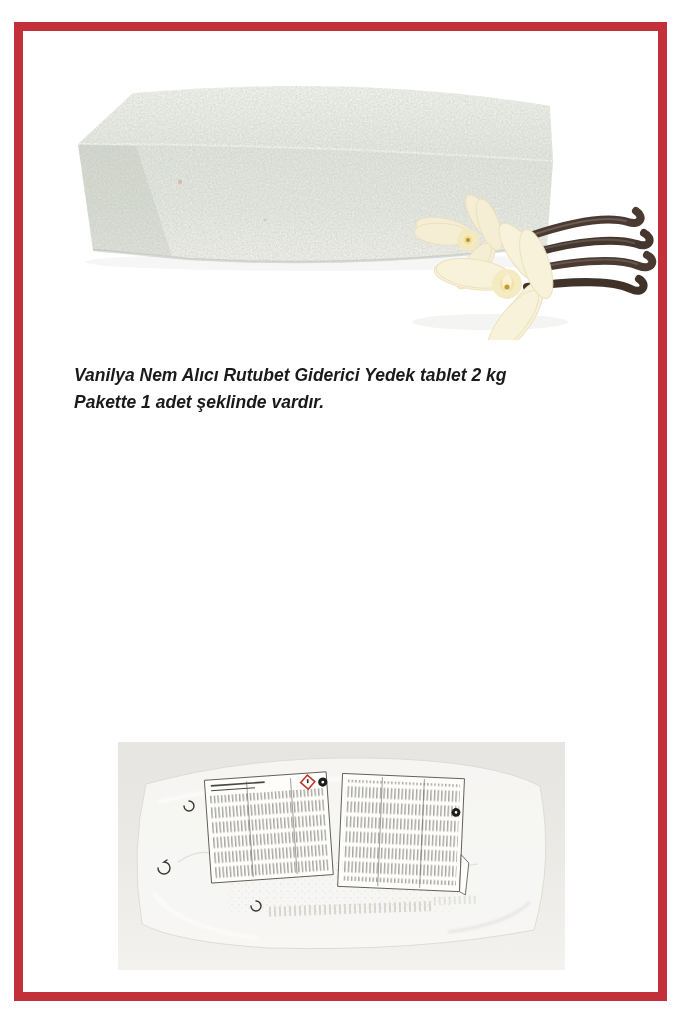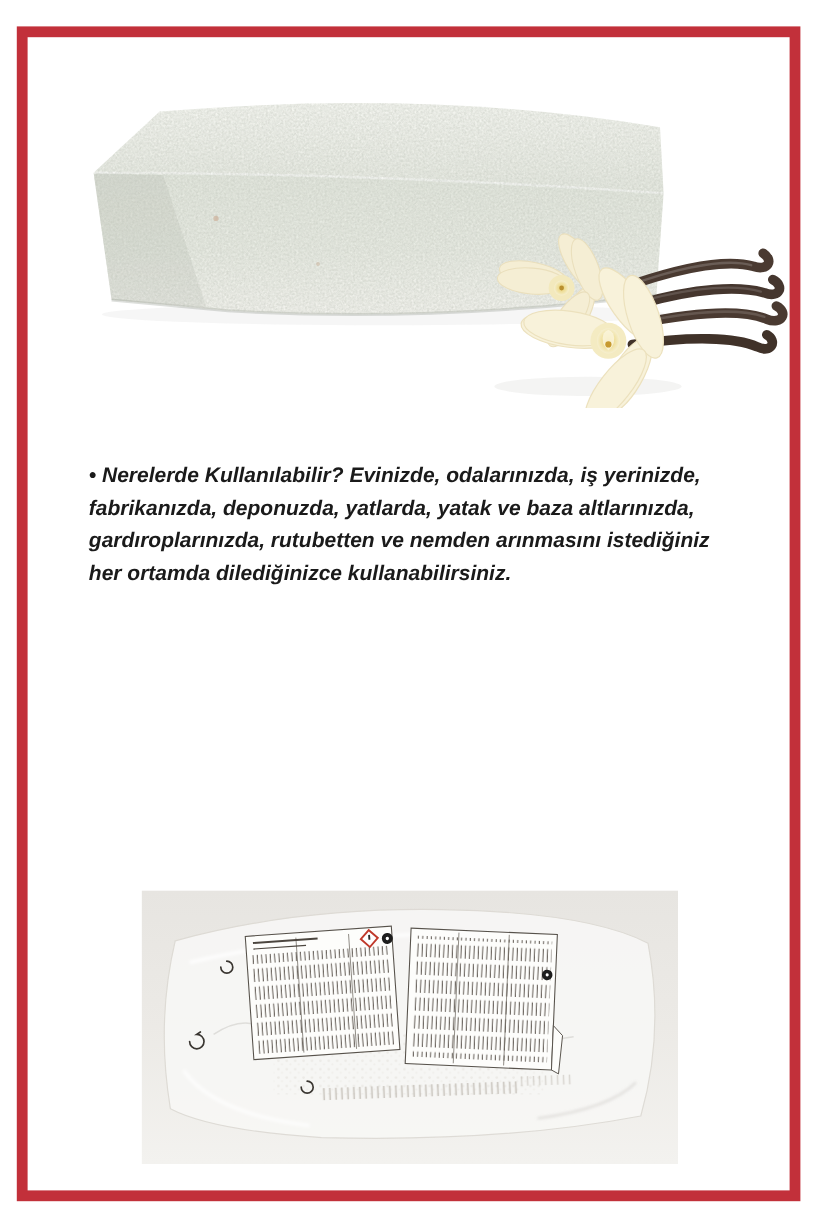--- a/index.html
+++ b/index.html
@@ -105,24 +105,22 @@
       <circle r="15" fill="#f4ebc2"></circle>
       <ellipse rx="9.5" ry="10.5" fill="url(#fcent)"></ellipse>
       <path d="M-4,-6 Q0,-12 4,-6 Q7,2 0,8 Q-7,2 -4,-6 Z" fill="#fbf6e0" opacity="0.8"></path>
       <circle cy="3" r="2.6" fill="#c79a30"></circle>
     </g>
   </g>
 </svg>
 </div>
 
 <div class="desc">
-  <p class="p2">• Nerelerde Kullanılabilir? Evinizde, odalarınızda, iş yerinizde,
-fabrikanızda, deponuzda, yatlarda, yatak ve baza altlarınızda,
-gardıroplarınızda, rutubetten ve nemden arınmasını istediğiniz
-her ortamda dilediğinizce kullanabilirsiniz.</p>
+  <p class="p1">Vanilya Nem Alıcı Rutubet Giderici Yedek tablet 2 kg
+Pakette 1 adet şeklinde vardır.</p>
 </div>
 
 <div class="photo-bottom">
 <svg viewBox="0 0 447 228">
   <defs>
     <linearGradient id="bgGrad" x1="0" y1="0" x2="0" y2="1">
       <stop offset="0" stop-color="#e7e5e1"></stop>
           <stop offset="0.5" stop-color="#eceae6"></stop>
           <stop offset="1" stop-color="#f3f2ef"></stop>
     </linearGradient>

